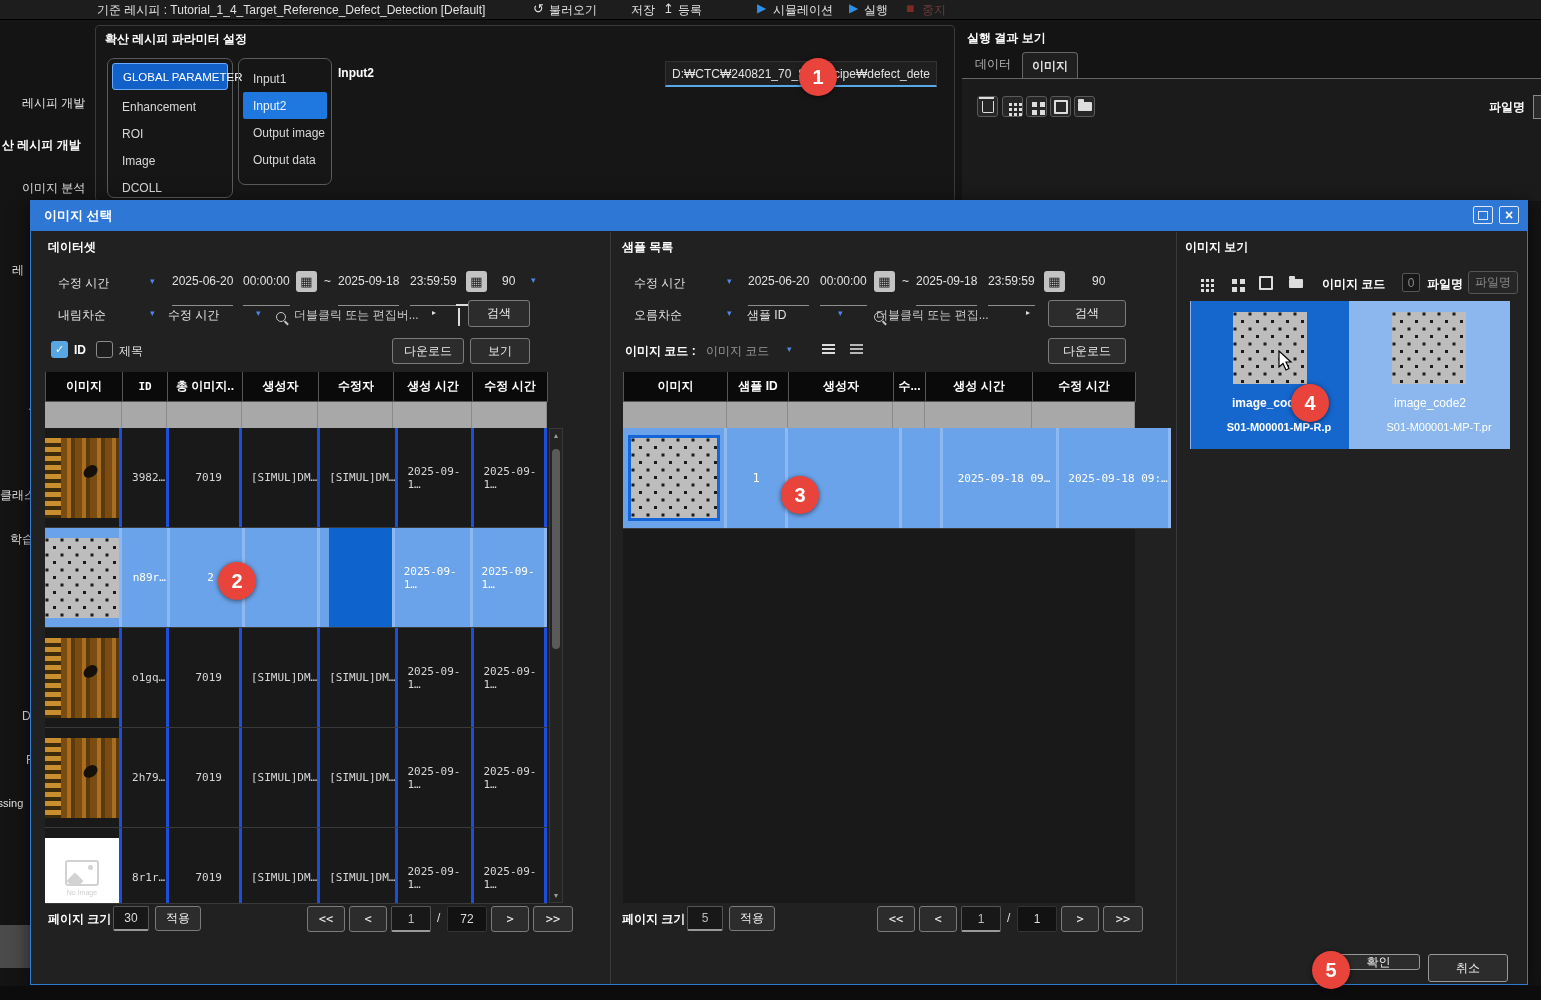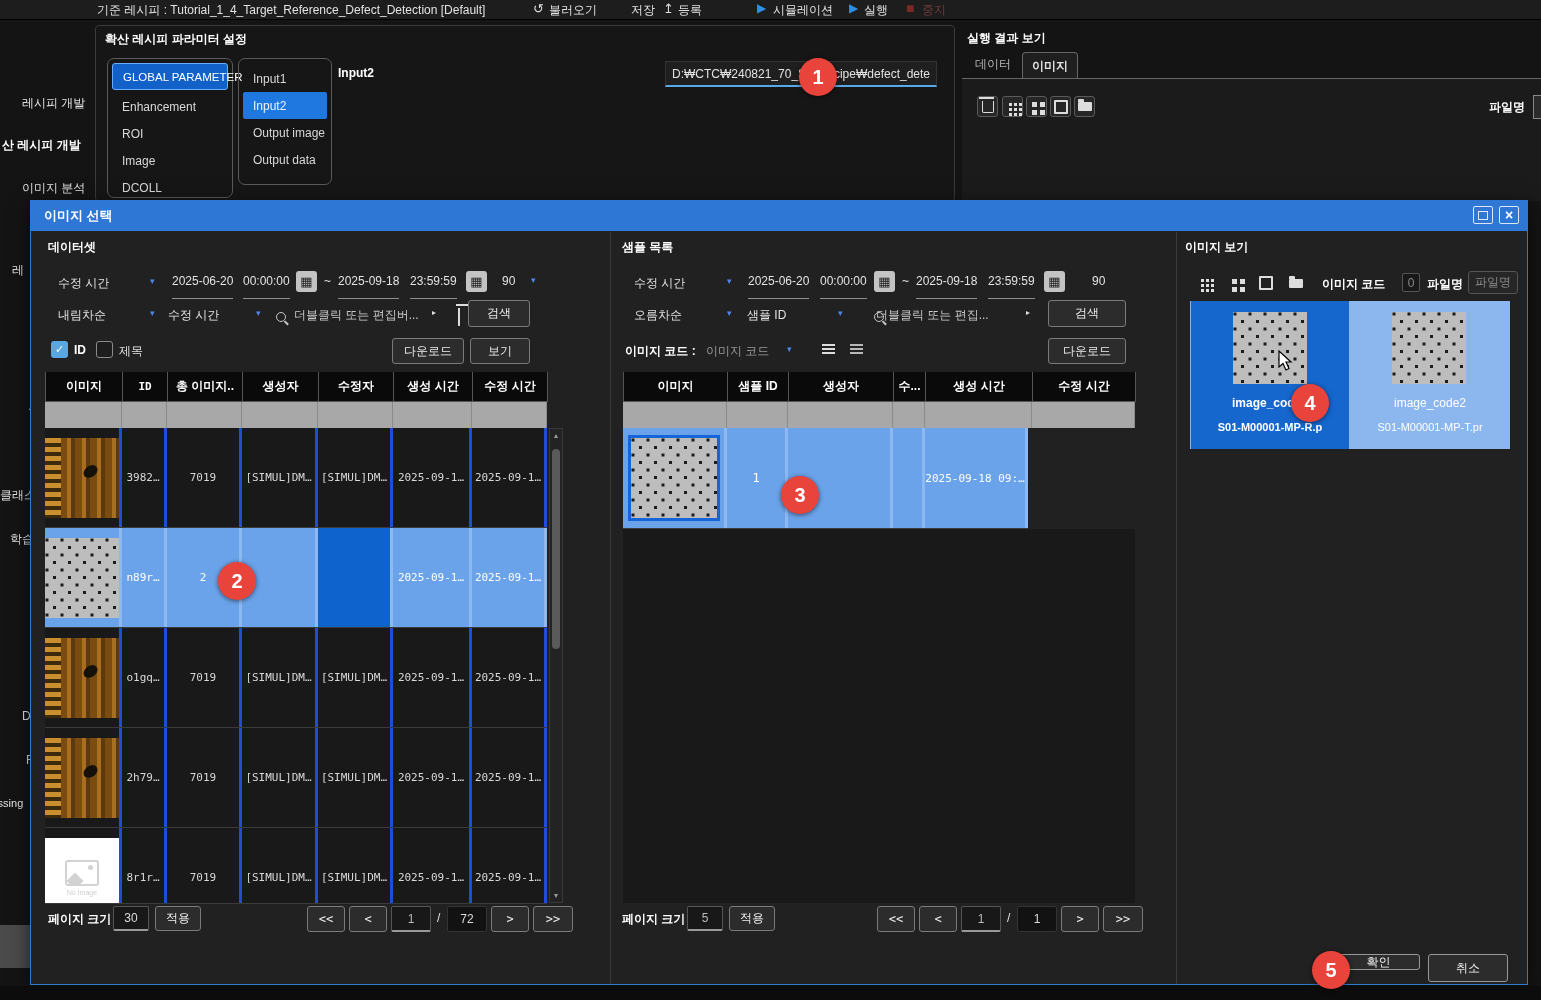--- a/index.html
+++ b/index.html
@@ -1,25 +1,25 @@
 <!DOCTYPE html>
 <html><head>
 <meta charset="utf-8">
 <style>
   html,body{margin:0;padding:0;background:#0b0b0b;}
   #root{position:relative;width:1541px;height:1000px;background:#141414;overflow:hidden;
         font-family:"Liberation Sans",sans-serif;color:#ddd;}
   .abs{position:absolute;}
-  .f11{font-size:11px;} .f12{font-size:12px;} .f13{font-size:13px;}
+  .f11{font-size:11px;margin-left:9px;} .f12{font-size:12px;} .f13{font-size:13px;}
   .bold{font-weight:bold;}
   .mono{font-family:"DejaVu Sans Mono",monospace;}
   .txt{color:#e2e2e2;font-size:12px;white-space:nowrap;}
   .dim{color:#9a9a9a;}
   .chev{color:#4f84e8;font-size:9px;}
-  .ud{border-bottom:1px solid #8f8f8f;padding-bottom:10px;}
+  .ud{border-bottom:1px solid #8f8f8f;padding-bottom:17px;}
   .btn{display:flex;align-items:center;justify-content:center;background:#2c2c2c;
        border:1px solid #7a7a7a;border-radius:3px;color:#eee;font-size:12px;box-sizing:border-box;white-space:nowrap;}
   .inp{display:flex;align-items:center;justify-content:center;background:#181818;
        border:1px solid #555;border-radius:2px;color:#ddd;font-size:12px;box-sizing:border-box;}
   .ibtn{display:flex;align-items:center;justify-content:center;background:#262626;
         border:1px solid #5a5a5a;border-radius:3px;box-sizing:border-box;}
   .cal{display:flex;align-items:center;justify-content:center;width:21px;height:21px;background:#c3c3c3;
        border-radius:3px;color:#222;font-size:13px;}
   
   .hdr{background:#0a0a0a;border-right:1px solid #555;border-bottom:1px solid #555;color:#fff;font-weight:bold;
@@ -381,20 +381,21 @@
       <div class="filt s4"></div>
       <div class="filt s5"></div>
   </div>
   <div class="abs dsrow sel" style="left:623px;top:428px;height:101px;">
     <div class="cell s0">
         <div class="dots" style="width:92px;height:86px;margin:auto;border:3px solid #1565d8;box-sizing:border-box;"></div>
       </div>
     <div class="cell s1 mono f12">1</div>
     <div class="cell s2 mono f11"></div>
     <div class="cell s3 mono f11"></div>
+    <div class="cell s4 mono f11">2025-09-18 09…</div>
     <div class="cell s5 mono f11">2025-09-18 09:…</div>
   </div>
   <div class="abs" style="left:623px;top:529px;width:512px;height:374px;background:#191919;"></div>
 
   
   <span class="abs txt bold" style="left:622px;top:911px;color:#fff;">페이지 크기</span>
   <div class="abs inp" style="left:687px;top:906px;width:36px;height:25px;border-bottom:2px solid #999;color:#bbb;">
       <span>5</span>
     </div>
   <div class="abs btn" style="left:729px;top:906px;width:46px;height:25px;">

